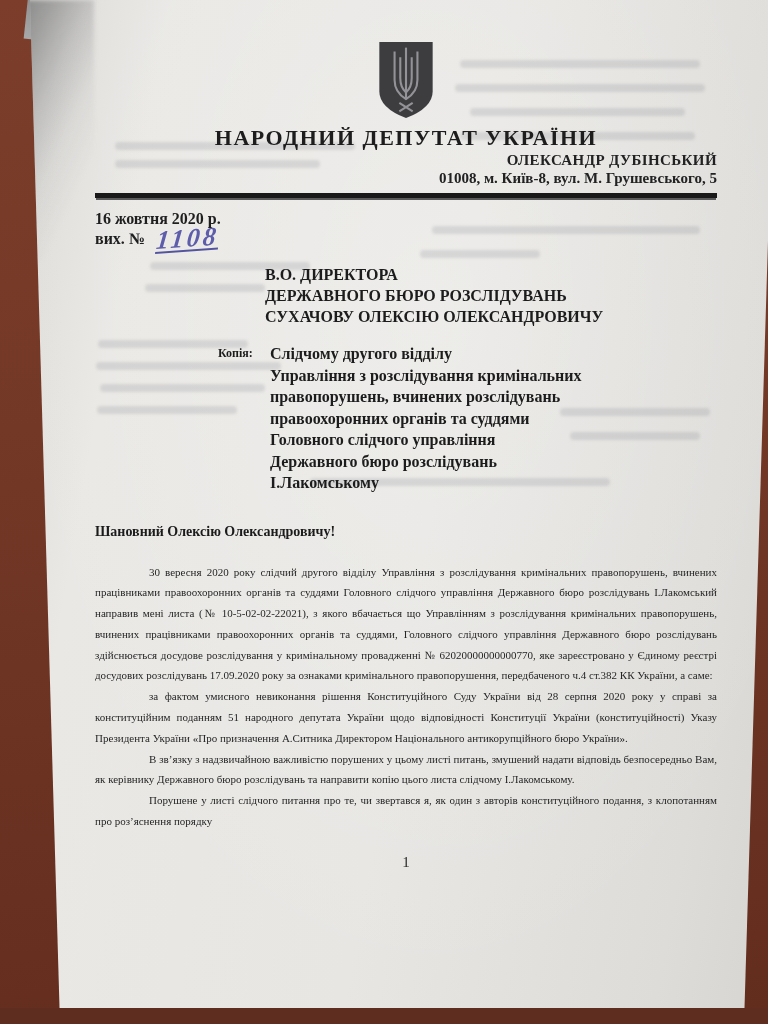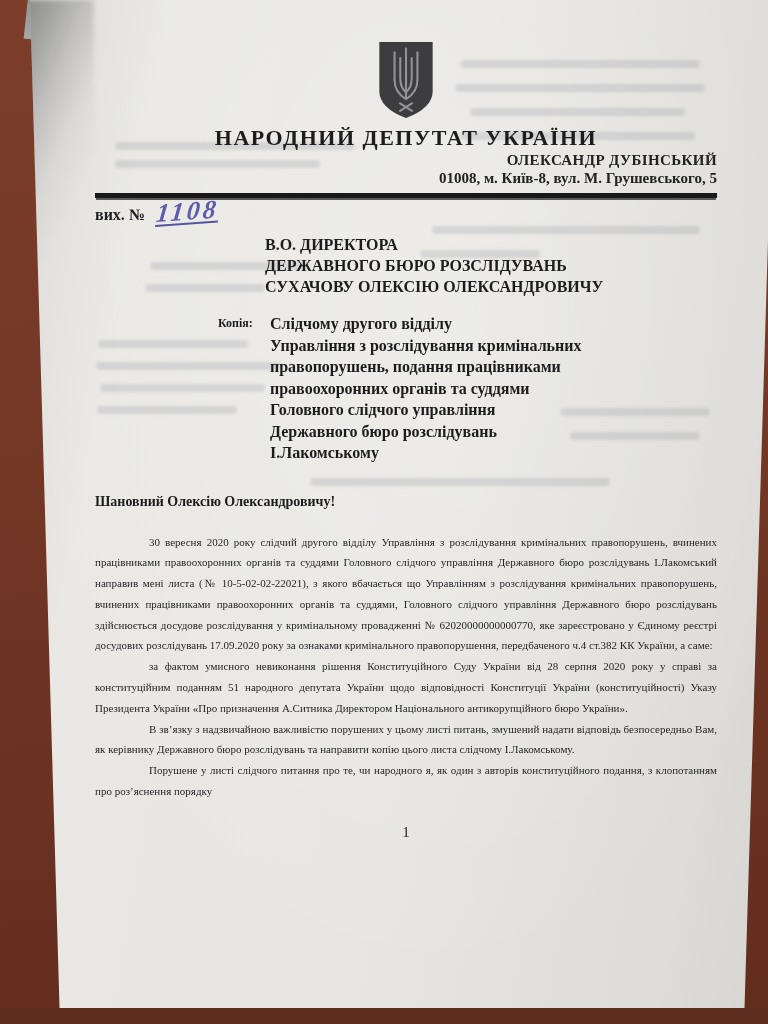--- a/index.html
+++ b/index.html
@@ -38,21 +38,21 @@
     margin-top:5px;text-align:center;font-weight:bold;font-size:22px;
     letter-spacing:1.5px;color:#1d1d1d;
   }
   .org-name{margin-top:1px;text-align:right;font-weight:bold;font-size:15px;letter-spacing:.4px;color:#222;}
   .org-address{margin-top:1px;text-align:right;font-weight:bold;font-size:15px;color:#222;}
   .header-rule{
     margin-top:6px;height:5px;background:#191919;
     box-shadow:0 3px 0 -1px #5a5a5a;
   }
   .date-line{margin-top:12px;font-weight:bold;font-size:16px;color:#1f1f1f;}
-  .vykh-row{margin-top:2px;display:flex;align-items:center;height:30px;}
+  .vykh-row{margin-top:2px;display:flex;align-items:flex-start;height:30px;}
   .vykh-label{font-weight:bold;font-size:16px;color:#1f1f1f;}
   .vykh-number{
     display:inline-block;margin-left:10px;min-width:58px;text-align:center;
     font-style:italic;font-weight:bold;font-size:26px;line-height:22px;
     color:#5d5dab;letter-spacing:3px;
     border-bottom:2px solid #54549e;
     transform:rotate(-4deg) skewX(-10deg);transform-origin:left bottom;
   }
   .addressee{margin:4px 0 0 170px;font-weight:bold;font-size:16px;line-height:21px;color:#1c1c1c;}
   .copy-block{margin:16px 0 0 123px;display:flex;}
@@ -111,50 +111,51 @@
           </g>
         </svg>
       </div>
 
       <div class="org-title">НАРОДНИЙ ДЕПУТАТ УКРАЇНИ</div>
       <div class="org-name">ОЛЕКСАНДР ДУБІНСЬКИЙ</div>
       <div class="org-address">01008, м. Київ-8, вул. М. Грушевського, 5</div>
 
       <div class="header-rule"></div>
 
+      <div class="date-line">16 жовтня 2020 р.</div>
       <div class="vykh-row">
         <span class="vykh-label">вих. №</span>
         <span class="vykh-number">1108</span>
       </div>
 
       <div class="addressee">
         <div>В.О. ДИРЕКТОРА</div>
         <div>ДЕРЖАВНОГО БЮРО РОЗСЛІДУВАНЬ</div>
         <div>СУХАЧОВУ ОЛЕКСІЮ ОЛЕКСАНДРОВИЧУ</div>
       </div>
 
       <div class="copy-block">
         <div class="copy-label">Копія:</div>
         <div class="copy-lines">
           <div>Слідчому другого відділу</div>
           <div>Управління з розслідування кримінальних</div>
-          <div>правопорушень, подання працівниками</div>
+          <div>правопорушень, вчинених розслідувань</div>
           <div>правоохоронних органів та суддями</div>
           <div>Головного слідчого управління</div>
           <div>Державного бюро розслідувань</div>
           <div>І.Лакомському</div>
         </div>
       </div>
 
       <div class="salutation">Шановний Олексію Олександровичу!</div>
 
       <div class="body-text">
         <p>30 вересня 2020 року слідчий другого відділу Управління з розслідування кримінальних правопорушень, вчинених працівниками правоохоронних органів та суддями Головного слідчого управління Державного бюро розслідувань І.Лакомський направив мені листа (№ 10-5-02-02-22021), з якого вбачається що Управлінням з розслідування кримінальних правопорушень, вчинених працівниками правоохоронних органів та суддями, Головного слідчого управління Державного бюро розслідувань здійснюється досудове розслідування у кримінальному провадженні № 62020000000000770, яке зареєстровано у Єдиному реєстрі досудових розслідувань 17.09.2020 року за ознаками кримінального правопорушення, передбаченого ч.4 ст.382 КК України, а саме:</p>
         <p>за фактом умисного невиконання рішення Конституційного Суду України від 28 серпня 2020 року у справі за конституційним поданням 51 народного депутата України щодо відповідності Конституції України (конституційності) Указу Президента України «Про призначення А.Ситника Директором Національного антикорупційного бюро України».</p>
         <p>В зв’язку з надзвичайною важливістю порушених у цьому листі питань, змушений надати відповідь безпосередньо Вам, як керівнику Державного бюро розслідувань та направити копію цього листа слідчому І.Лакомському.</p>
-        <p>Порушене у листі слідчого питання про те, чи народного я, як один з авторів конституційного подання, з клопотанням про роз’яснення порядку</p>
+        <p>Порушене у листі слідчого питання про те, чи звертався я, як один з авторів конституційного подання, з клопотанням про роз’яснення порядку</p>
       </div>
 
       <div class="page-number">1</div>
 
     </div>
   </div>
 </div>
 
 </body></html>

